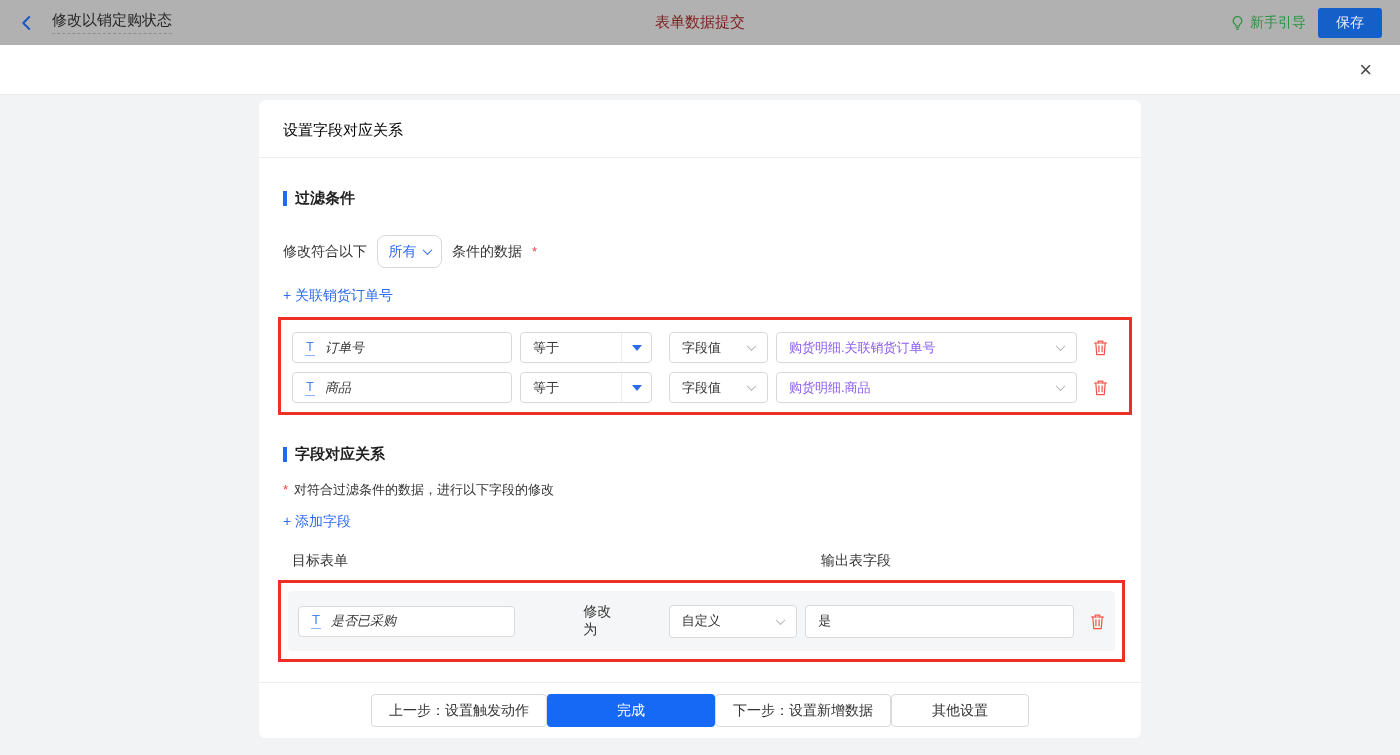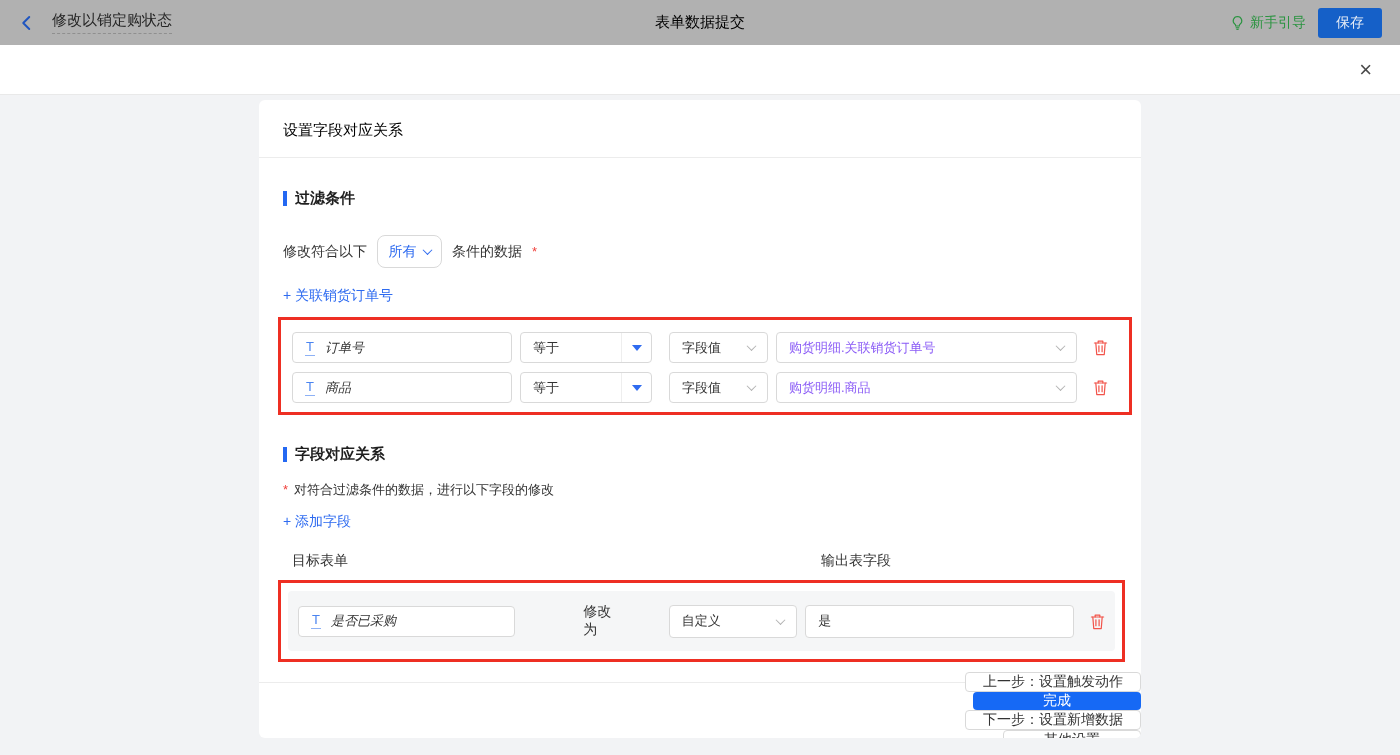--- a/index.html
+++ b/index.html
@@ -4,21 +4,21 @@
 <style>
   * { box-sizing: border-box; margin: 0; padding: 0; }
   html,body { width: 1400px; height: 755px; overflow: hidden; }
   body { font-family: "Liberation Sans", "DejaVu Sans", sans-serif; background: #f2f3f5; }
 
   
   .topbar { height: 45px; background: #b1b1b1; display: flex; align-items: center; padding: 0 18px; position: relative; }
   .topbar-left { display: flex; align-items: center; gap: 14px; }
   .back-icon { width: 20px; height: 20px; cursor: pointer; display: flex; align-items: center; }
   .topbar-title { font-size: 15px; color: #262626; padding-bottom: 3px; border-bottom: 1px dashed #8f8f8f; }
-  .topbar-center { position: absolute; left: 0; right: 0; text-align: center; font-size: 15px; color: #000000; pointer-events: none; }
+  .topbar-center { position: absolute; left: 0; right: 0; text-align: center; font-size: 15px; color: #7f1d1d; pointer-events: none; }
   .topbar-right { margin-left: auto; display: flex; align-items: center; gap: 12px; position: relative; z-index: 1; }
   .guide { display: flex; align-items: center; gap: 5px; color: #2a9440; font-size: 14px; cursor: pointer; }
   .save-btn { width: 64px; height: 30px; background: #1560c8; color: #e9eef6; border: none; border-radius: 3px; font-size: 14px; cursor: pointer; font-family: inherit; }
 
   
   .dialog-header { height: 50px; background: #ffffff; border-bottom: 1px solid #e9e9e9; position: relative; display: flex; align-items: center; justify-content: center; }
   .dialog-title { font-size: 18px; font-weight: bold; color: #1f1f1f; }
   .close-btn { position: absolute; right: 28px; top: 50%; transform: translateY(-50%); font-size: 22px; color: #4a4a4a; cursor: pointer; line-height: 1; font-weight: 400; }
 
   
@@ -68,21 +68,21 @@
   .col-target { margin-left: 9px; width: 529px; }
 
   .hl-box.mapping { margin-top: 10px; width: 847px; padding: 8px 7px; }
   .map-band { background: #f5f6f7; border-radius: 4px; padding: 12px 10px; display: flex; align-items: center; }
   .map-action { margin-left: 68px; font-size: 14px; color: #333; }
   .mode-select { width: 130px; height: 33px; border: 1px solid #d9d9d9; border-radius: 4px; background: #fff; margin-left: 44px; display: flex; align-items: center; justify-content: space-between; padding: 0 12px; cursor: pointer; }
   .mode-select .stxt { font-size: 13px; color: #333; }
   .value-input { width: 272px; height: 33px; border: 1px solid #d9d9d9; border-radius: 4px; margin-left: 8px; padding: 0 12px; font-size: 13px; color: #333; font-family: inherit; outline: none; background: #fff; }
 
   
-  .card-footer { margin-top: auto; border-top: 1px solid #ececec; height: 56px; display: flex; align-items: flex-end; justify-content: center; gap: 0; flex-direction: column; }
+  .card-footer { margin-top: auto; border-top: 1px solid #ececec; height: 56px; display: flex; align-items: center; justify-content: center; gap: 0; }
   .f-btn { height: 33px; background: #fff; border: 1px solid #d9d9d9; border-radius: 4px; font-size: 14px; color: #333; padding: 0 17px; cursor: pointer; font-family: inherit; }
   .f-btn.other { padding: 0 40px; }
   .f-btn.primary { width: 168px; background: #1669f5; border: none; color: #fff; }
 </style>
 </head>
 <body>
 
 <div class="topbar">
   <div class="topbar-left">
     <span class="back-icon">

